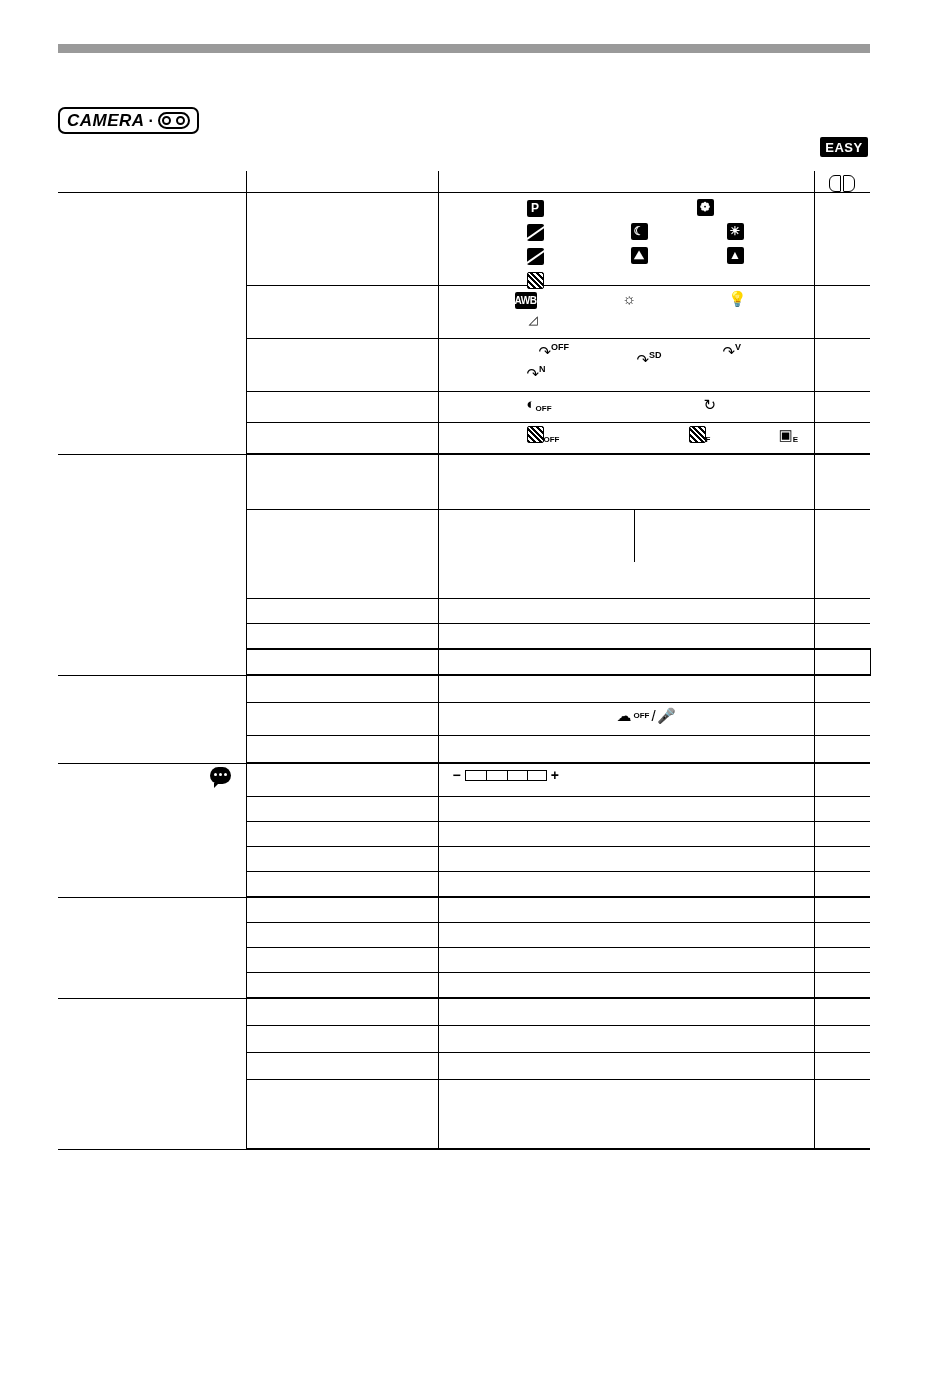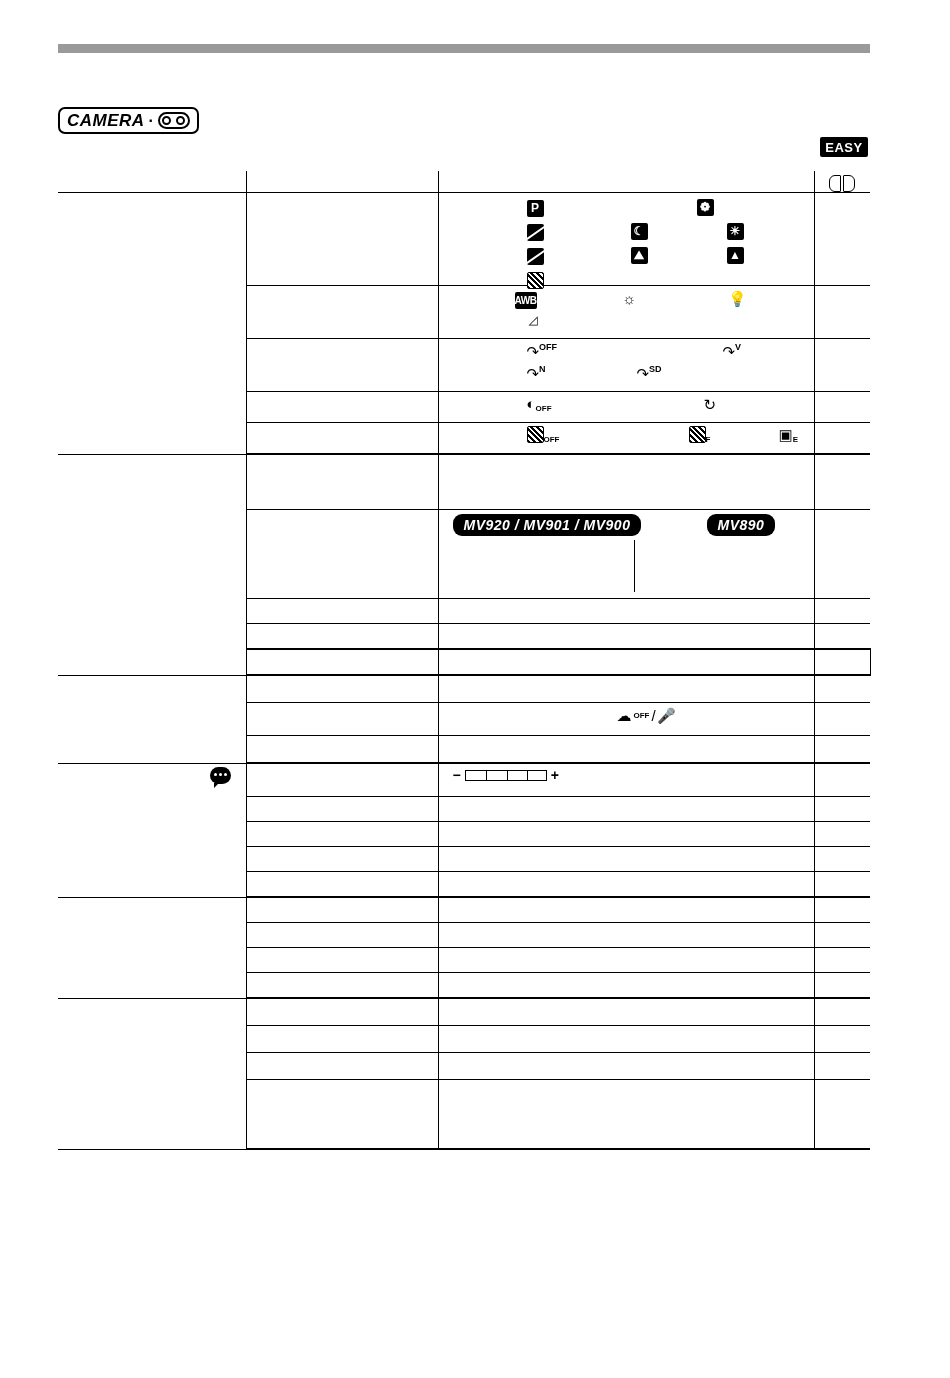--- a/index.html
+++ b/index.html
@@ -378,24 +378,24 @@
     </td>
     <td class="c4"></td>
   </tr>
 
   <tr>
     <td class="c2">
           <div class="cellpad" style="height:46px"></div>
         </td>
     <td class="c3">
       <div class="iconrow" style="height:46px">
-        <span class="ic" style="left:88px; top:4px;"><span class="glyph">↷</span><span class="sup">OFF</span></span>
+        <span class="ic" style="left:100px; top:4px;"><span class="glyph">↷</span><span class="sup">OFF</span></span>
         <span class="ic" style="left:284px; top:4px;"><span class="glyph">↷</span><span class="sup">V</span></span>
         <span class="ic" style="left:88px; top:26px;"><span class="glyph">↷</span><span class="sup">N</span></span>
-        <span class="ic" style="left:198px; top:26px;"><span class="glyph">↷</span><span class="sup">SD</span></span>
+        <span class="ic" style="left:198px; top:12px;"><span class="glyph">↷</span><span class="sup">SD</span></span>
       </div>
     </td>
     <td class="c4"></td>
   </tr>
 
   <tr>
     <td class="c2">
           <div class="cellpad" style="height:24px"></div>
         </td>
     <td class="c3">
@@ -430,24 +430,20 @@
         </td>
     <td class="c3"></td>
     <td class="c4"></td>
   </tr>
 
   <tr>
     <td class="c2">
           <div class="cellpad" style="height:82px"></div>
         </td>
     <td class="c3" style="padding:0">
-      <div style="height:30px; display:flex; align-items:center; position:relative;">
-        <span class="pill" style="position:absolute; left:14px; top:4px;">MV920 / MV901 / MV900</span>
-        <span class="pill" style="position:absolute; left:268px; top:4px;">MV890</span>
-      </div>
       <div class="split-row" style="height:52px;">
         <div class="split-left"></div>
         <div class="split-right"></div>
       </div>
     </td>
     <td class="c4"></td>
   </tr>
 
   <tr>
     <td class="c2">

